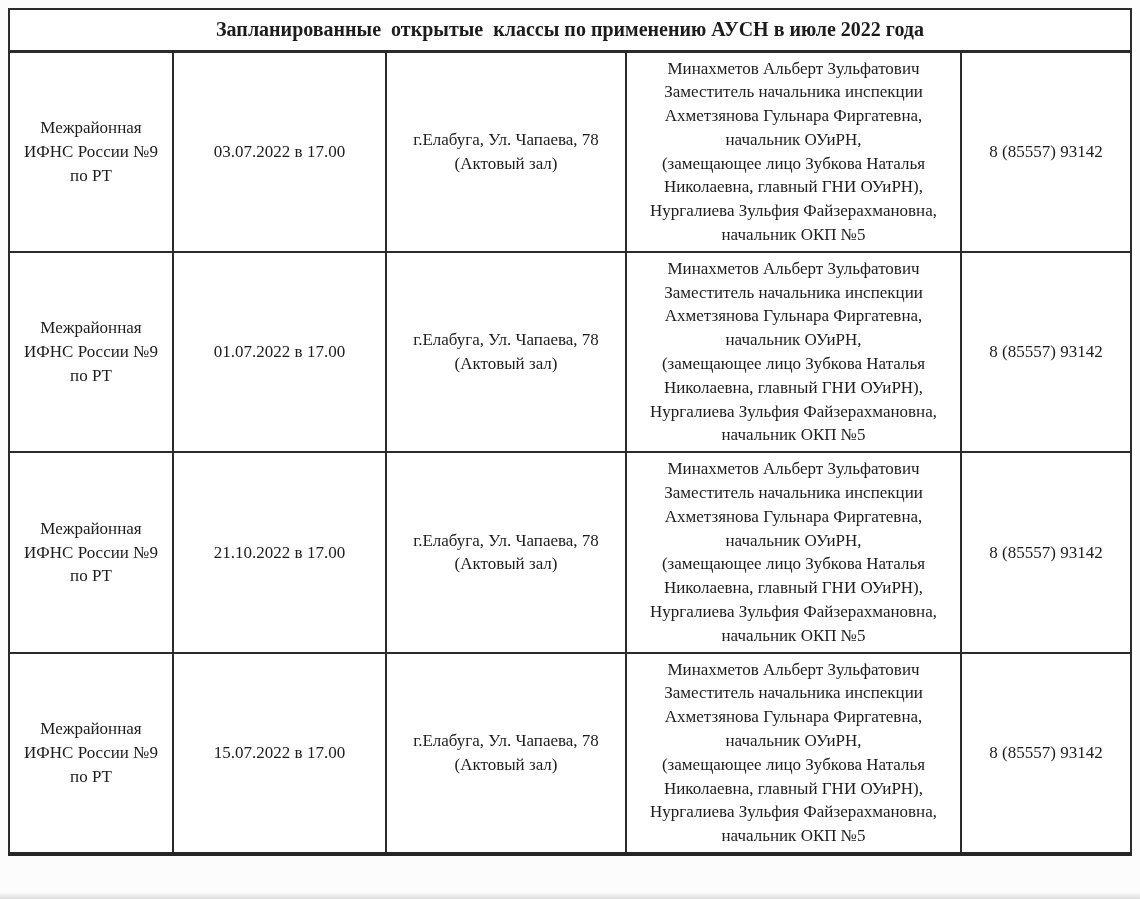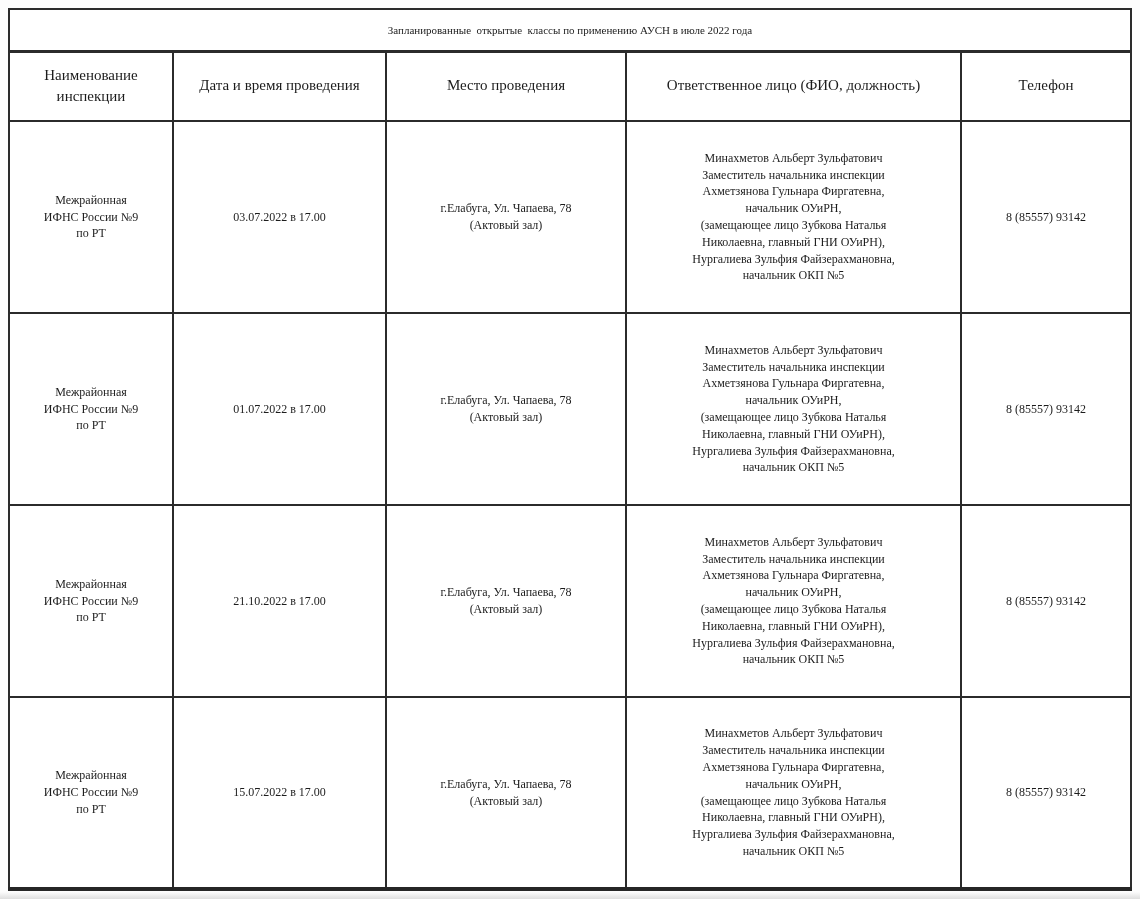--- a/index.html
+++ b/index.html
@@ -27,34 +27,34 @@
   }
   .doc-table th, .doc-table td {
     border: 2px solid #2b2b2b;
     text-align: center;
     vertical-align: middle;
     padding: 4px 8px;
     box-sizing: border-box;
   }
   .title-row th {
     height: 42px;
-    font-size: 11px;
-    font-weight: normal;
+    font-size: 20px;
+    font-weight: bold;
     white-space: pre-wrap;
     border-bottom-width: 3px;
     text-align: center;
   }
   .header-row th {
     height: 70px;
     font-size: 15px;
     font-weight: normal;
     line-height: 1.45;
   }
   .data-row td {
-    font-size: 12px;
+    font-size: 17px;
     white-space: pre-line;
     line-height: 1.4;
   }
   .data-row {
     height: 192px;
   }
   .scan-edge {
     position: absolute;
     left: 0;
     bottom: 0;
@@ -71,27 +71,20 @@
     <colgroup>
       <col style="width:164px">
       <col style="width:213px">
       <col style="width:240px">
       <col style="width:335px">
       <col style="width:170px">
     </colgroup>
     <thead>
       <tr class="title-row">
         <th colspan="5">Запланированные  открытые  классы по применению АУСН в июле 2022 года</th>
-      </tr>
-      <tr class="header-row">
-        <th>Наименование инспекции</th>
-        <th>Дата и время проведения</th>
-        <th>Место проведения</th>
-        <th>Ответственное лицо (ФИО, должность)</th>
-        <th>Телефон</th>
       </tr>
     </thead>
     <tbody>
       <tr class="data-row">
         <td>Межрайонная
 ИФНС России №9
 по РТ</td>
         <td>03.07.2022 в 17.00</td>
         <td>г.Елабуга, Ул. Чапаева, 78
 (Актовый зал)</td>

